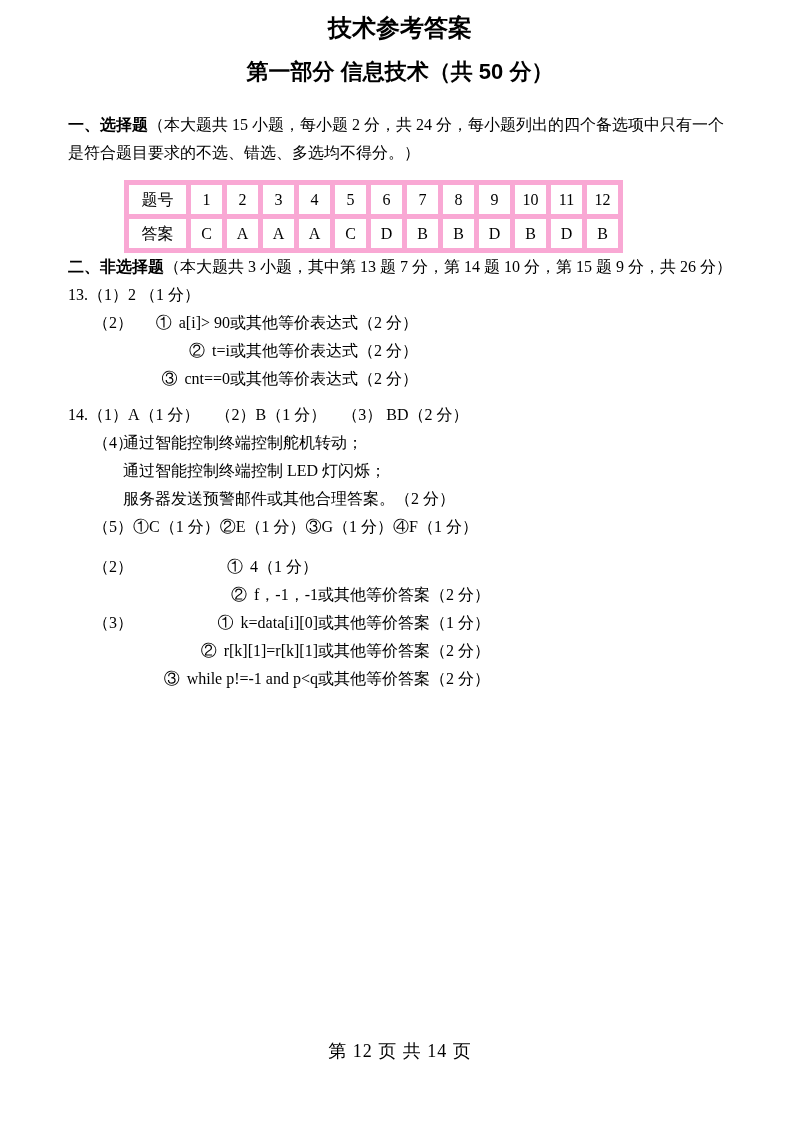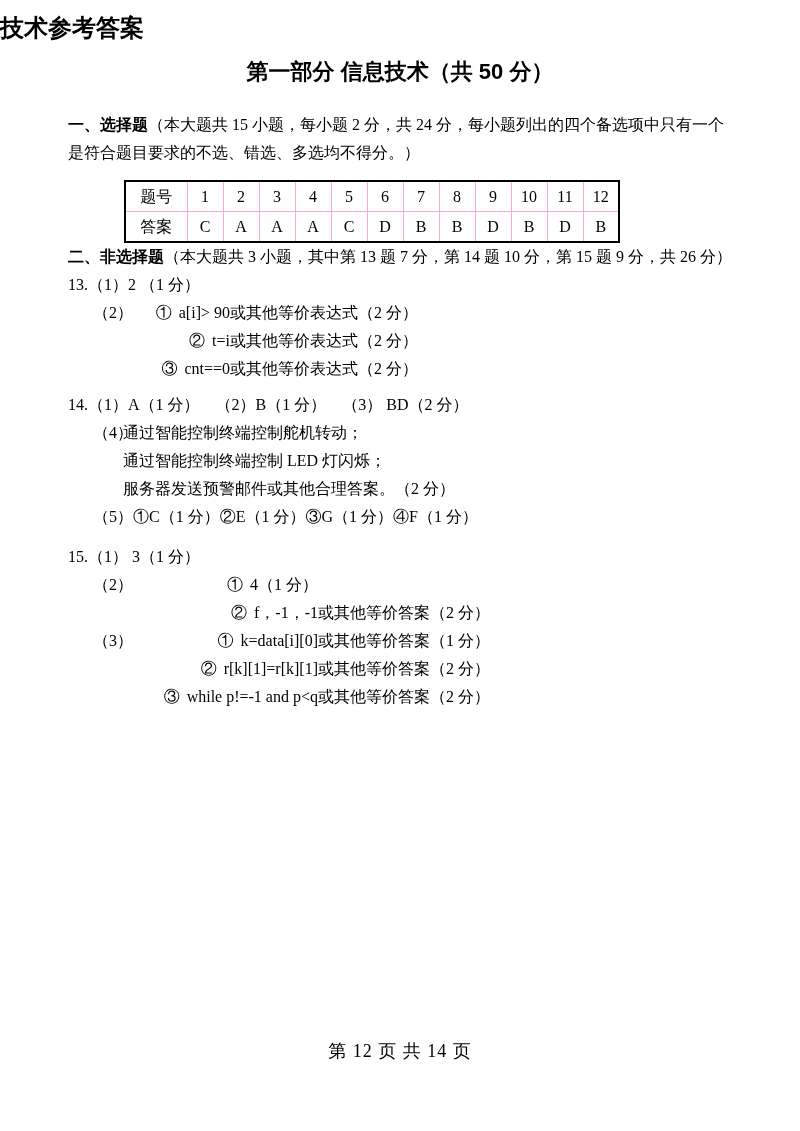--- a/index.html
+++ b/index.html
@@ -15,20 +15,21 @@
   
   .title{
     margin:0;padding-top:95px;
     text-align:center;
     font-size:25px;line-height:32px;
     font-weight:bold;
     font-family:"Liberation Sans","DejaVu Sans",sans-serif;
   }
   .subtitle{
     margin:13px 0 0;
+    text-align:center;
     font-size:24px;line-height:30px;
     font-weight:bold;
     font-family:"Liberation Sans","DejaVu Sans",sans-serif;
   }
   .part-heading{
     margin:15px 0 0;
     text-align:center;
     font-size:22px;line-height:28px;
     font-weight:bold;
     font-family:"Liberation Sans","DejaVu Sans",sans-serif;
@@ -45,21 +46,21 @@
     font-family:"Liberation Sans","DejaVu Sans",sans-serif;
   }
   
   .answer-table{
     border-collapse:collapse;
     table-layout:fixed;
     margin:13px 0 0 56px;
     border:2px solid #000;
   }
   .answer-table td{
-    border:1px solid #f9a8d4;
+    border:5px solid #f9a8d4;
     height:29px;
     padding:0;
     text-align:center;
     vertical-align:middle;
     font-size:16px;
   }
   .col-hdr{width:62px;}
   .col-n{width:36px;}
   
   .sec2{margin-top:40px;}
@@ -174,21 +175,20 @@
         <div class="multi">
           <p>通过智能控制终端控制舵机转动；</p>
           <p>通过智能控制终端控制 LED 灯闪烁；</p>
           <p>服务器发送预警邮件或其他合理答案。（2 分）</p>
         </div>
       </div>
       <p class="q-line ind1">（5）①C（1 分）②E（1 分）③G（1 分）④F（1 分）</p>
     </div>
 
     <div class="question q15">
-      <p class="q-line">15.（1） 3（1 分）</p>
       <div class="item-row">
         <span class="col-num">（2）</span>
         <span class="col-code"><span class="marker">①</span><span>4（1 分）</span></span>
         <span class="col-note"></span>
       </div>
       <div class="item-row">
         <span class="col-num"></span>
         <span class="col-code"><span class="marker">②</span><span>f，-1，-1</span></span>
         <span class="col-note">或其他等价答案（2 分）</span>
       </div>

